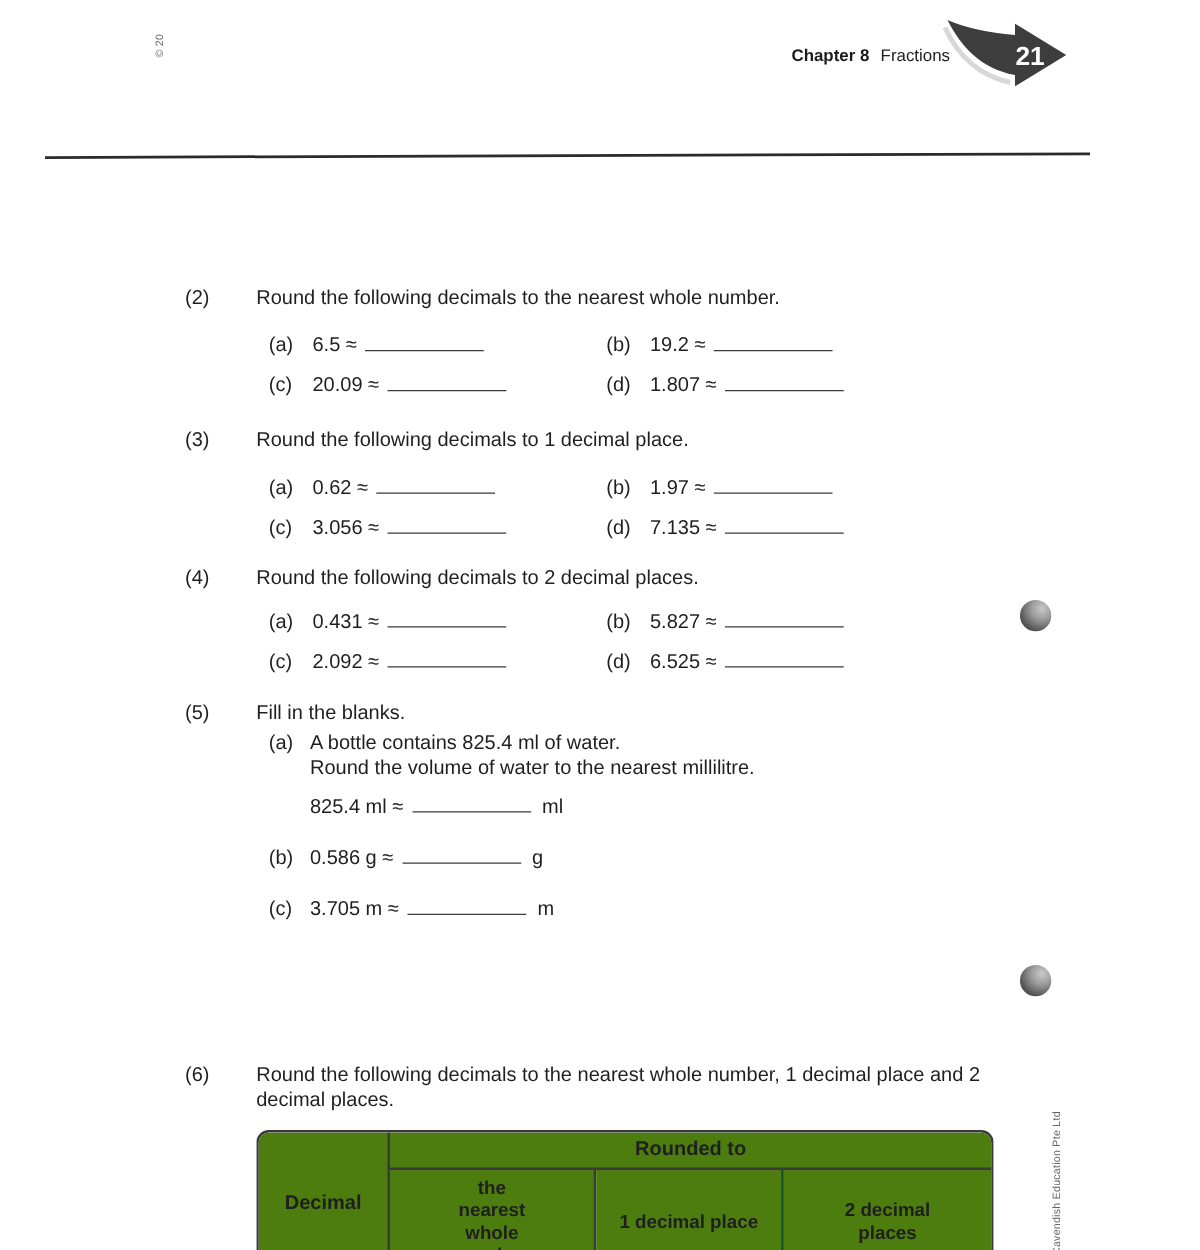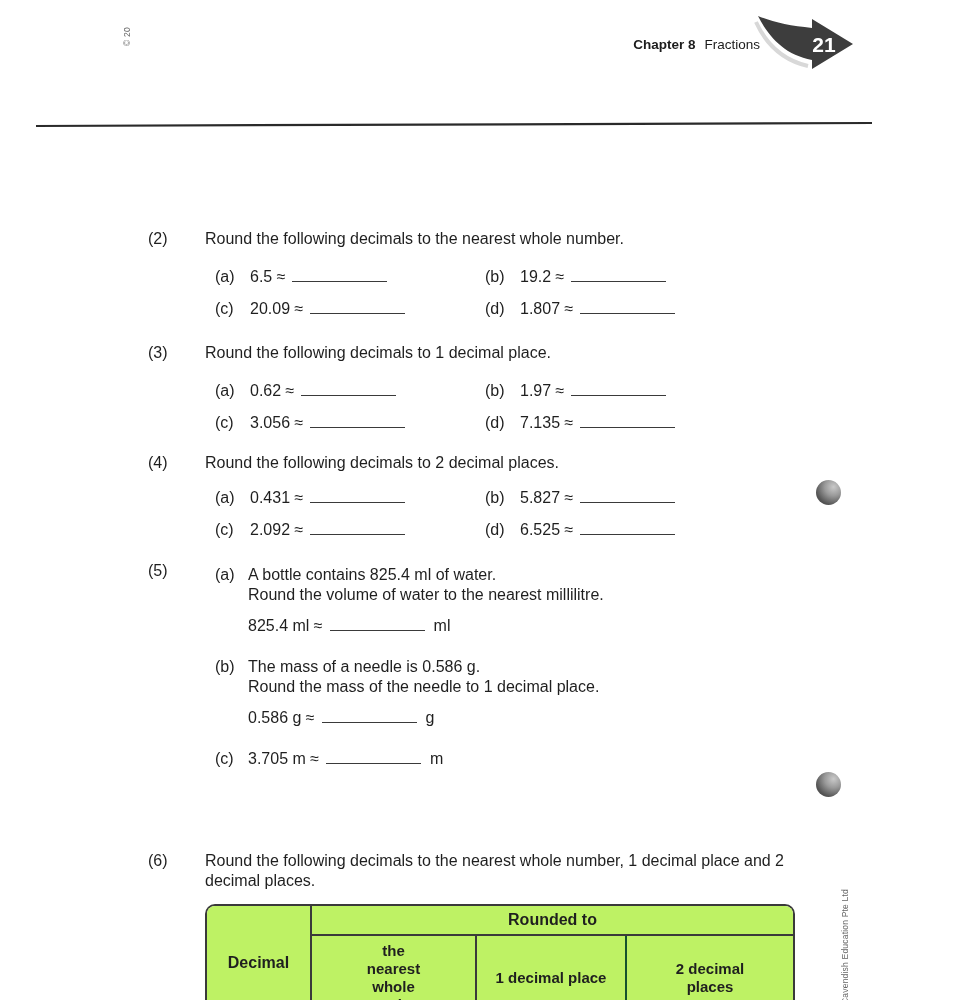--- a/index.html
+++ b/index.html
@@ -41,21 +41,21 @@
   .peq{margin-left:43px;margin-top:11px;white-space:nowrap;}
   .unit{margin-left:9px;}
   
   .q6prompt{margin-left:57px;width:580px;}
   .rtable{
     margin-left:57px;margin-top:13px;width:586px;
     display:grid;grid-template-columns:105px 165px 150px 166px;
     border:2px solid #3a3a3a;border-bottom:none;border-radius:10px 10px 0 0;
     overflow:hidden;text-align:center;background:#fff;
   }
-  .th{background:#bef264;font-weight:bold;font-size:15px;line-height:18px;}
+  .th{background:#4d7c0f;font-weight:bold;font-size:15px;line-height:18px;}
   .cell{display:flex;align-items:center;justify-content:center;}
   .c-decimal{grid-column:1;grid-row:1/3;border-right:2px solid #3a3a3a;border-bottom:2px solid #3a3a3a;font-size:16px;}
   .c-roundedto{grid-column:2/5;grid-row:1;border-bottom:2px solid #3a3a3a;padding:5px 0;font-size:16px;}
   .c-sub{grid-row:2;border-bottom:2px solid #3a3a3a;padding:6px 4px;min-height:34px;}
   .c-sub1{grid-column:2;border-right:2px solid #3a3a3a;padding:6px 42px;}
   .c-sub2{grid-column:3;border-right:2px solid #14532d;}
   .c-sub3{grid-column:4;padding:5px 30px;}
   .c-data{grid-row:3;height:40px;align-items:flex-start;padding-top:5px;font-size:16px;}
   .c-d0{grid-column:1;border-right:2px solid #3a3a3a;}
   .c-d1{grid-column:2;border-right:2px solid #3a3a3a;}
@@ -146,35 +146,32 @@
         <span class="ilabel">(c)</span>
         <span class="iexpr"><span>2.092 ≈</span><span class="blank"></span></span>
         <span class="ilabel2">(d)</span>
         <span class="iexpr2"><span>6.525 ≈</span><span class="blank"></span></span>
       </div>
     </div>
   </div>
 
   <div class="q" style="top:561px;">
     <span class="qnum">(5)</span>
+    <div class="qprompt">Fill in the blanks.</div>
     <div class="rows" style="margin-top:4px;">
       <div class="part">
         <span class="plabel">(a)</span>
         <div class="ptext">
           <div>A bottle contains 825.4 ml of water.</div>
           <div>Round the volume of water to the nearest millilitre.</div>
         </div>
         <div class="peq"><span>825.4 ml ≈</span><span class="blank"></span><span class="unit">ml</span></div>
       </div>
       <div class="part">
         <span class="plabel">(b)</span>
-        <div class="ptext">
-          <div>The mass of a needle is 0.586 g.</div>
-          <div>Round the mass of the needle to 1 decimal place.</div>
-        </div>
         <div class="peq"><span>0.586 g ≈</span><span class="blank"></span><span class="unit">g</span></div>
       </div>
       <div class="part">
         <span class="plabel">(c)</span>
         <div class="peq"><span>3.705 m ≈</span><span class="blank"></span><span class="unit">m</span></div>
       </div>
     </div>
   </div>
 
   <div class="q" style="top:851px;">

